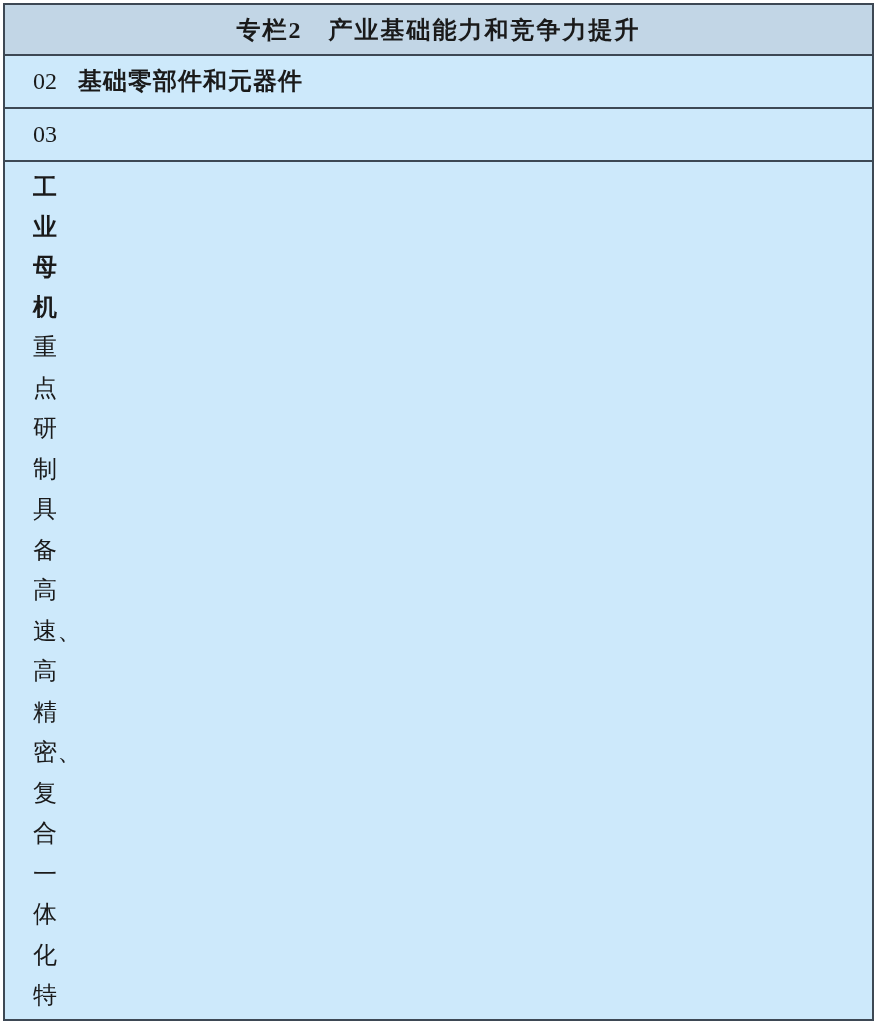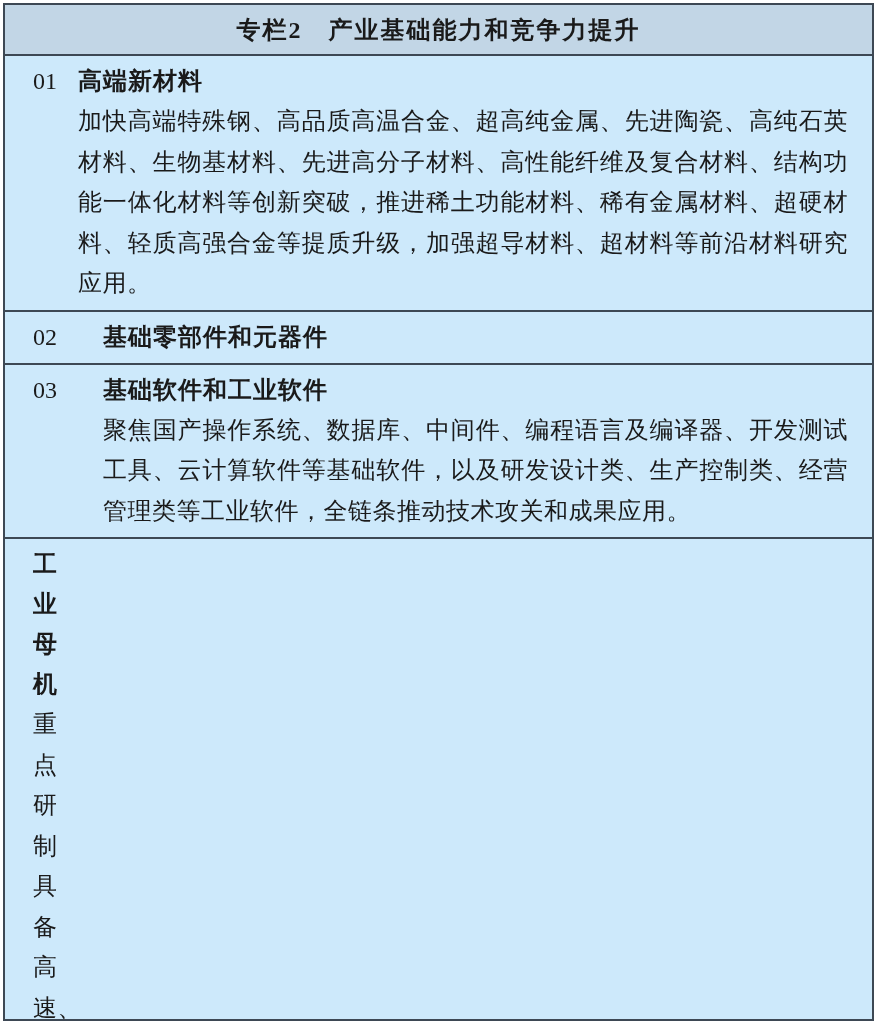--- a/index.html
+++ b/index.html
@@ -68,41 +68,30 @@
   }
 </style>
 </head>
 <body>
 
 <div class="panel">
   <div class="panel-header">
     <span class="panel-title">专栏2　产业基础能力和竞争力提升</span>
   </div>
   <div class="sections">
-  <section class="panel-section">
-    <div class="section-number">01</div>
-    <div class="section-content">
-      <h3 class="section-title">高端新材料</h3>
-      <p class="section-body">加快高端特殊钢、高品质高温合金、超高纯金属、先进陶瓷、高纯石英材料、生物基材料、先进高分子材料、高性能纤维及复合材料、结构功能一体化材料等创新突破，推进稀土功能材料、稀有金属材料、超硬材料、轻质高强合金等提质升级，加强超导材料、超材料等前沿材料研究应用。</p>
-    </div>
-  </section>
 
   <section class="panel-section">
     <div class="section-number">02</div>
     <div class="section-content">
       <h3 class="section-title">基础零部件和元器件</h3>
     </div>
   </section>
 
   <section class="panel-section">
     <div class="section-number">03</div>
-    <div class="section-content">
-      <h3 class="section-title">基础软件和工业软件</h3>
-      <p class="section-body">聚焦国产操作系统、数据库、中间件、编程语言及编译器、开发测试工具、云计算软件等基础软件，以及研发设计类、生产控制类、经营管理类等工业软件，全链条推动技术攻关和成果应用。</p>
-    </div>
   </section>
 
   <section class="panel-section">
     <div class="section-content">
       <h3 class="section-title">工业母机</h3>
       <p class="section-body">重点研制具备高速、高精密、复合一体化特征的高端数控机床等加工装备，提升智能数控系统、精密测量、功能部件配套能力。</p>
     </div>
   </section>
 
   <section class="panel-section">

